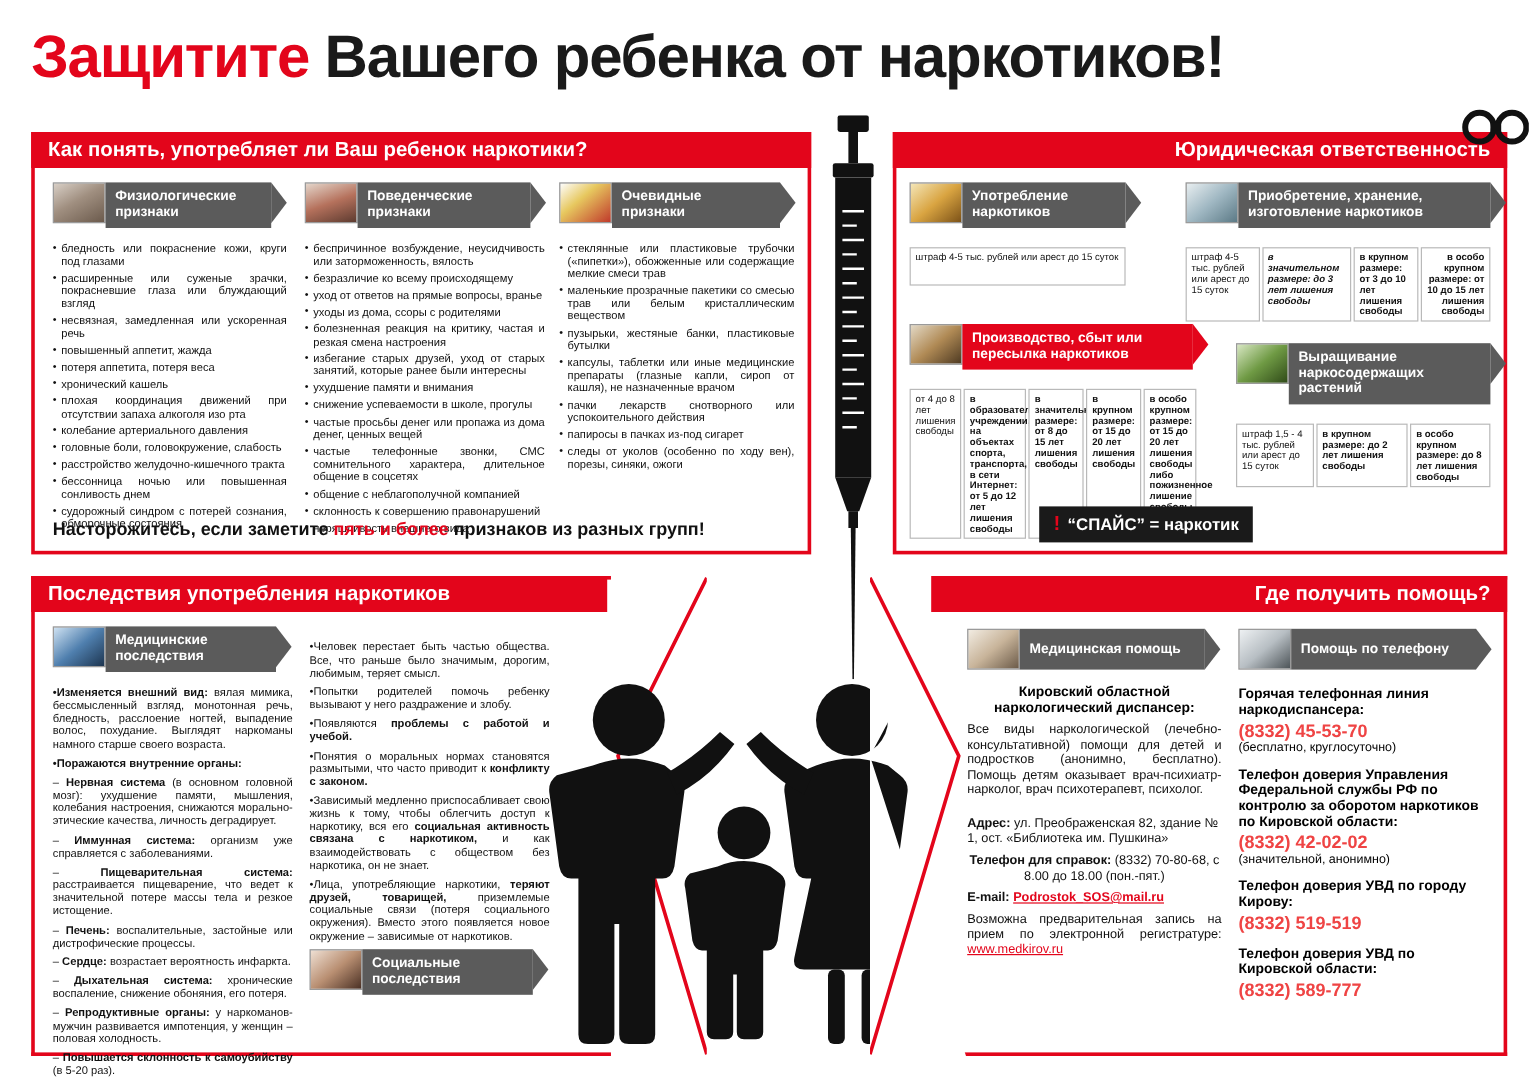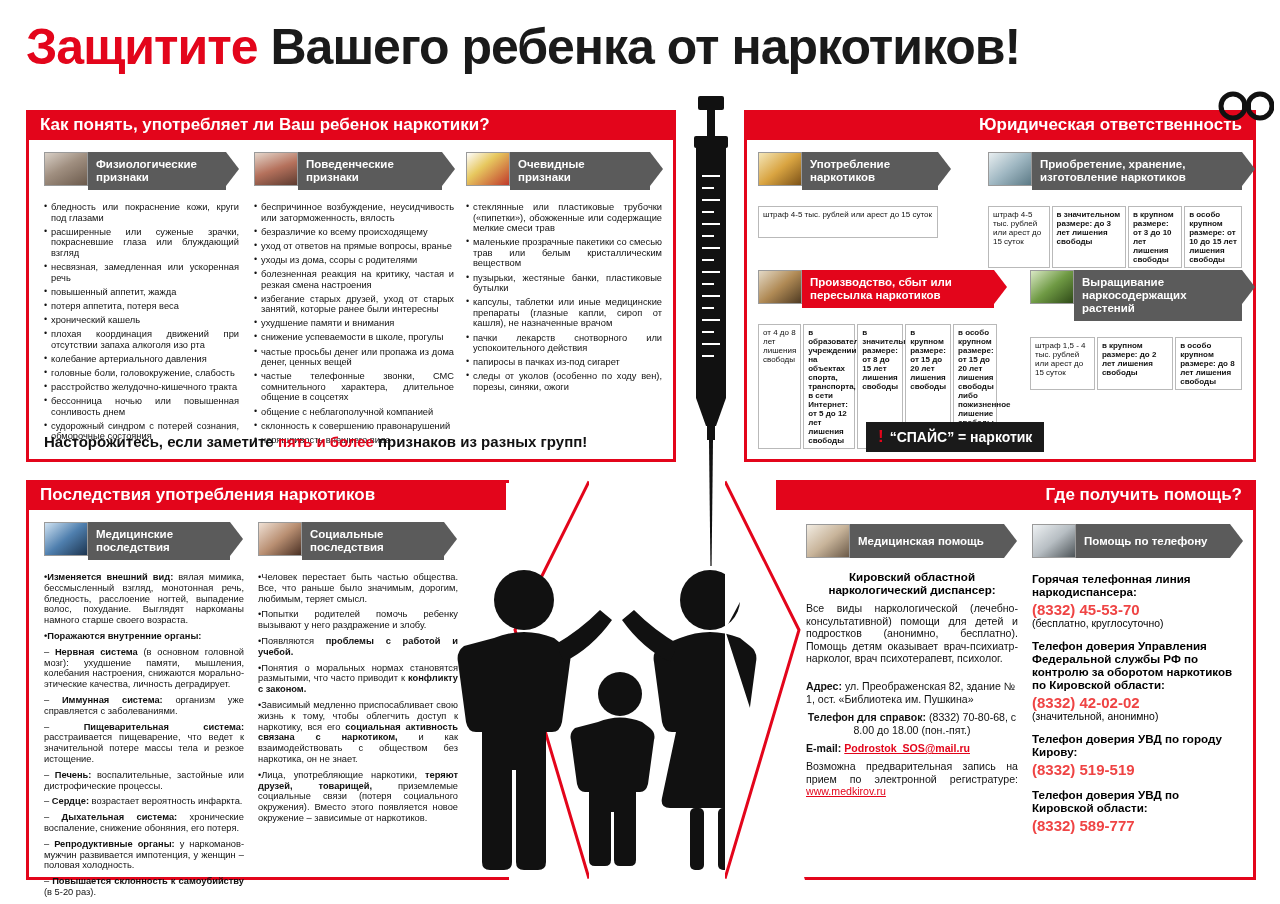--- a/index.html
+++ b/index.html
@@ -277,23 +277,23 @@
       <div style="display:flex; align-items:stretch;">
         <div class="thumb">
           <i style="background:linear-gradient(140deg,#e8eef0 0%,#9fb7c2 50%,#5c7a86 100%);"></i>
         </div>
         <div class="chev" style="flex:1;">
           <span>Приобретение, хранение, изготовление наркотиков</span>
         </div>
       </div>
       <div style="display:flex; gap:2px; margin-top:16px;">
         <div class="fine" style="width:66px;">штраф 4-5 тыс. рублей или арест до 15 суток</div>
-        <div class="fine b" style="width:80px;">в значительном размере: до 3 лет лишения свободы</div>
+        <div class="fine b" style="width:80px;font-style:italic;">в значительном размере: до 3 лет лишения свободы</div>
         <div class="fine b" style="width:58px;">в крупном размере: от 3 до 10 лет лишения свободы</div>
-        <div class="fine b" style="width:62px;">в особо крупном размере: от 10 до 15 лет лишения свободы</div>
+        <div class="fine b" style="width:62px;text-align:right;">в особо крупном размере: от 10 до 15 лет лишения свободы</div>
       </div>
     </div>
 
     <div style="position:absolute; left:14px; top:160px; width:236px;">
       <div style="display:flex; align-items:stretch;">
         <div class="thumb">
           <i style="background:linear-gradient(140deg,#e3d9c6 0%,#b08a55 50%,#4e3a22 100%);"></i>
         </div>
         <div class="chev red" style="flex:1;">
           <span>Производство, сбыт или пересылка наркотиков</span>
@@ -302,21 +302,21 @@
       <div style="display:flex; gap:2px; margin-top:16px;">
         <div class="fine" style="width:46px; min-height:70px;">от 4 до 8 лет лишения свободы</div>
         <div class="fine b" style="width:52px; min-height:70px;">в образовательном учреждении, на объектах спорта, транспорта, в сети Интернет: от 5 до 12 лет лишения свободы</div>
         <div class="fine b" style="width:46px; min-height:70px;">в значительном размере: от 8 до 15 лет лишения свободы</div>
         <div class="fine b" style="width:46px; min-height:70px;">в крупном размере: от 15 до 20 лет лишения свободы</div>
         <div class="fine b" style="width:44px; min-height:70px;">в особо крупном размере: от 15 до 20 лет лишения свободы либо пожизненное лишение свободы</div>
       </div>
     </div>
 
     <div style="position:absolute; left:286px; top:160px; width:212px;">
-      <div style="display:flex; align-items:stretch;">
+      <div style="display:flex; align-items:stretch;margin-top:16px;">
         <div class="thumb">
           <i style="background:linear-gradient(140deg,#d9e8c4 0%,#6f9a44 50%,#2f4a18 100%);"></i>
         </div>
         <div class="chev" style="flex:1;">
           <span>Выращивание наркосодержащих растений</span>
         </div>
       </div>
       <div style="display:flex; gap:2px; margin-top:16px;">
         <div class="fine" style="width:68px; min-height:52px;">штраф 1,5 - 4 тыс. рублей или арест до 15 суток</div>
         <div class="fine b" style="width:80px; min-height:52px;">в крупном размере: до 2 лет лишения свободы</div>
@@ -390,36 +390,36 @@
         <div class="para">– <b>Печень:</b> воспалительные, застойные или дистрофические процессы.</div>
         <div class="para">– <b>Сердце:</b> возрастает вероятность инфаркта.</div>
         <div class="para">– <b>Дыхательная система:</b> хронические воспаление, снижение обоняния, его потеря.</div>
         <div class="para">– <b>Репродуктивные органы:</b> у наркоманов-мужчин развивается импотенция, у женщин – половая холодность.</div>
         <div class="para">– <b>Повышается склонность к самоубийству</b> (в 5-20 раз).</div>
         <div class="para">– <b>Преждевременная смертность.</b></div>
       </div>
     </div>
 
     <div style="position:absolute; left:232px; top:42px; width:200px;">
-      <div style="display:flex; align-items:stretch; width:186px;">
-        <div class="thumb">
-          <i style="background:linear-gradient(140deg,#efe0d4 0%,#b98f72 50%,#4a3024 100%);"></i>
-        </div>
-        <div class="chev" style="flex:1;">
-          <span>Социальные последствия</span>
-        </div>
-      </div>
       <div style="margin-top:12px;">
         <div class="para">•Человек перестает быть частью общества. Все, что раньше было значимым, дорогим, любимым, теряет смысл.</div>
         <div class="para">•Попытки родителей помочь ребенку вызывают у него раздражение и злобу.</div>
         <div class="para">•Появляются <b>проблемы с работой и учебой.</b></div>
         <div class="para">•Понятия о моральных нормах становятся размытыми, что часто приводит к <b>конфликту с законом.</b></div>
         <div class="para">•Зависимый медленно приспосабливает свою жизнь к тому, чтобы облегчить доступ к наркотику, вся его <b>социальная активность связана с наркотиком,</b> и как взаимодействовать с обществом без наркотика, он не знает.</div>
         <div class="para">•Лица, употребляющие наркотики, <b>теряют друзей, товарищей,</b> приземлемые социальные связи (потеря социального окружения). Вместо этого появляется новое окружение – зависимые от наркотиков.</div>
       </div>
+      <div style="display:flex; align-items:stretch; width:186px;">
+        <div class="thumb">
+          <i style="background:linear-gradient(140deg,#efe0d4 0%,#b98f72 50%,#4a3024 100%);"></i>
+        </div>
+        <div class="chev" style="flex:1;">
+          <span>Социальные последствия</span>
+        </div>
+      </div>
     </div>
   </div>
 
   <svg class="family" viewBox="0 0 330 340">
 
     <circle cx="72" cy="60" r="30" fill="#111"></circle>
     <path d="M42 98 q30 -12 60 0 l10 8 q8 6 6 16 l-8 60 q-2 10 -10 10 l-6 0 l0 130 q0 8 -8 8 l-14 0 q-8 0 -8 -8 l0 -92 l-4 0 l0 92 q0 8 -8 8 l-14 0 q-8 0 -8 -8 l0 -130 l-6 0 q-8 0 -10 -10 l-8 -60 q-2 -10 6 -16 z" fill="#111"></path>
 
     <path d="M104 104 q24 -14 44 -34 l12 10 q-20 28 -48 42 z" fill="#111"></path>
 

